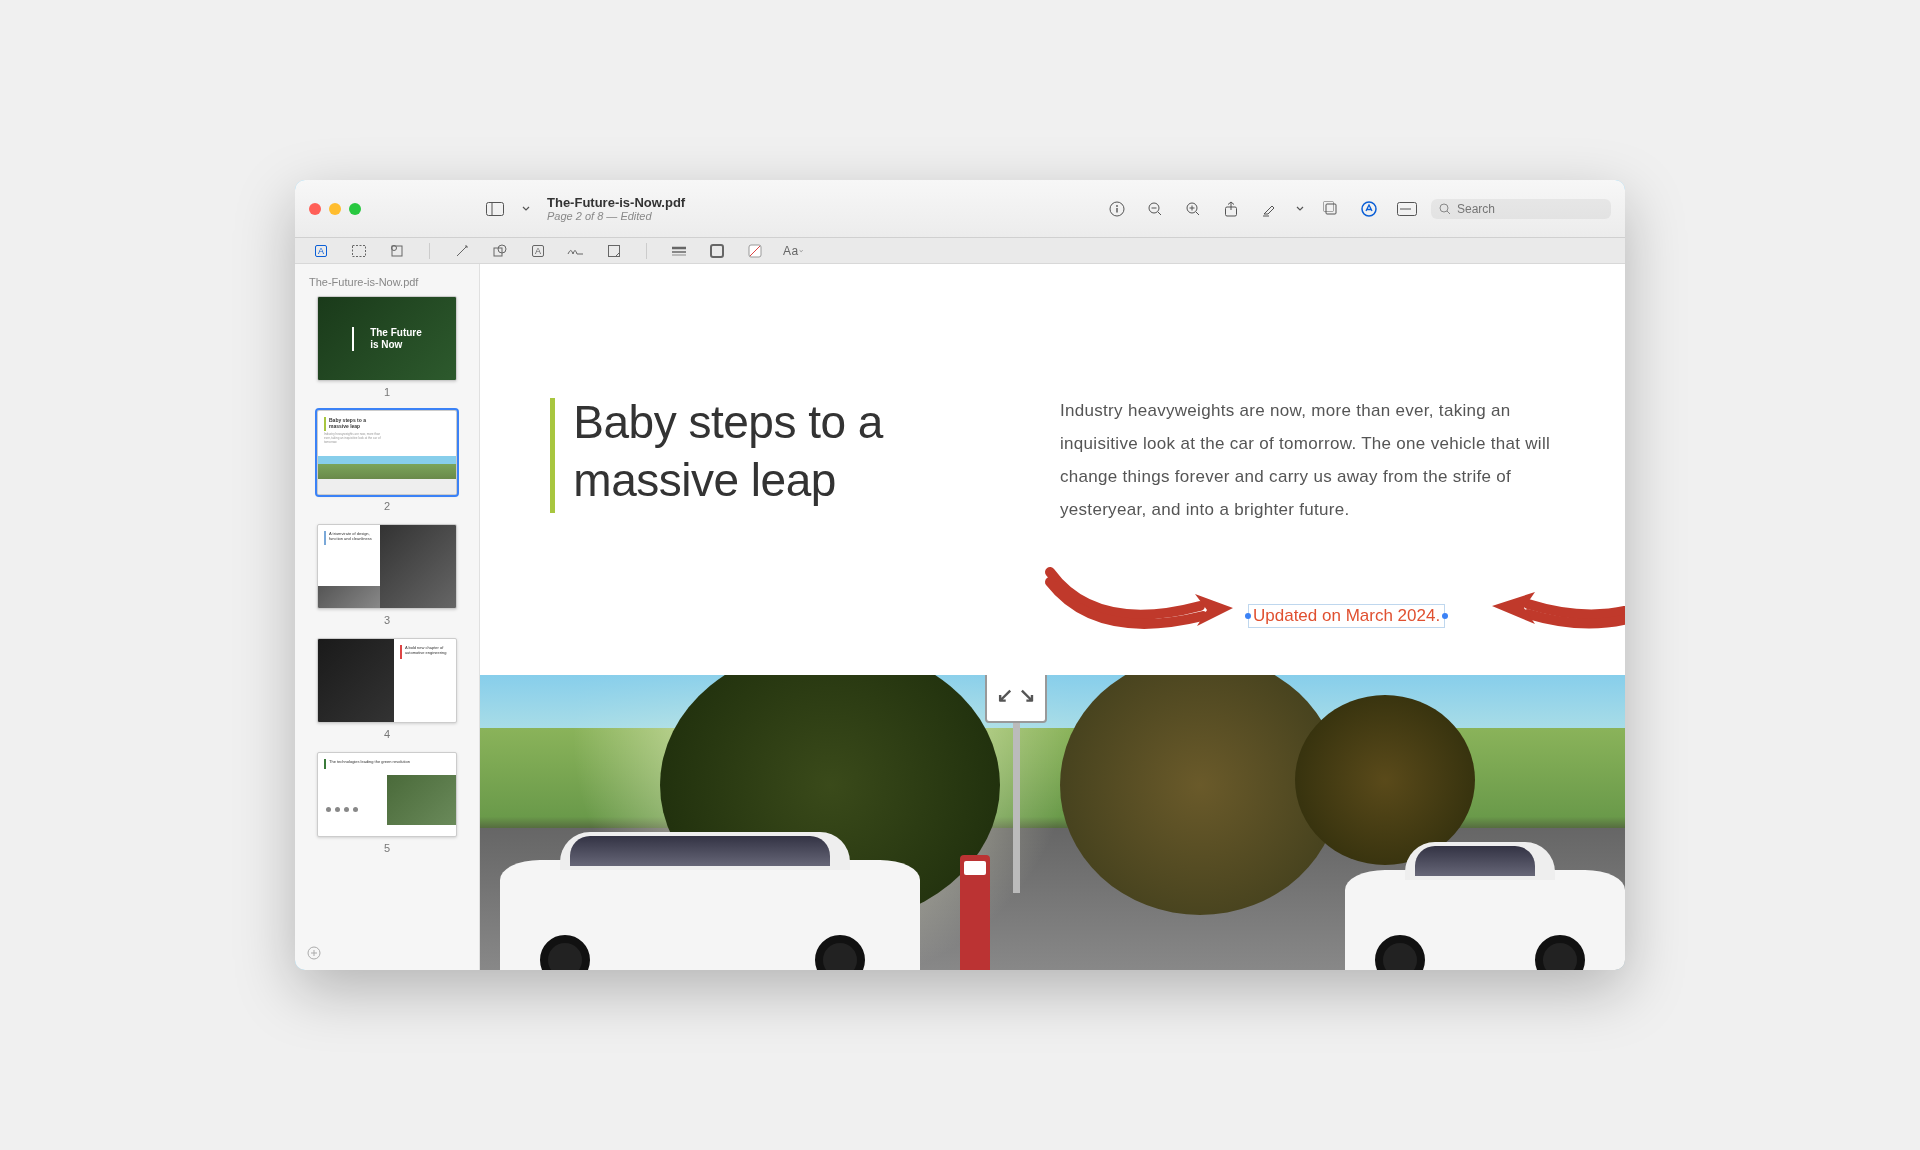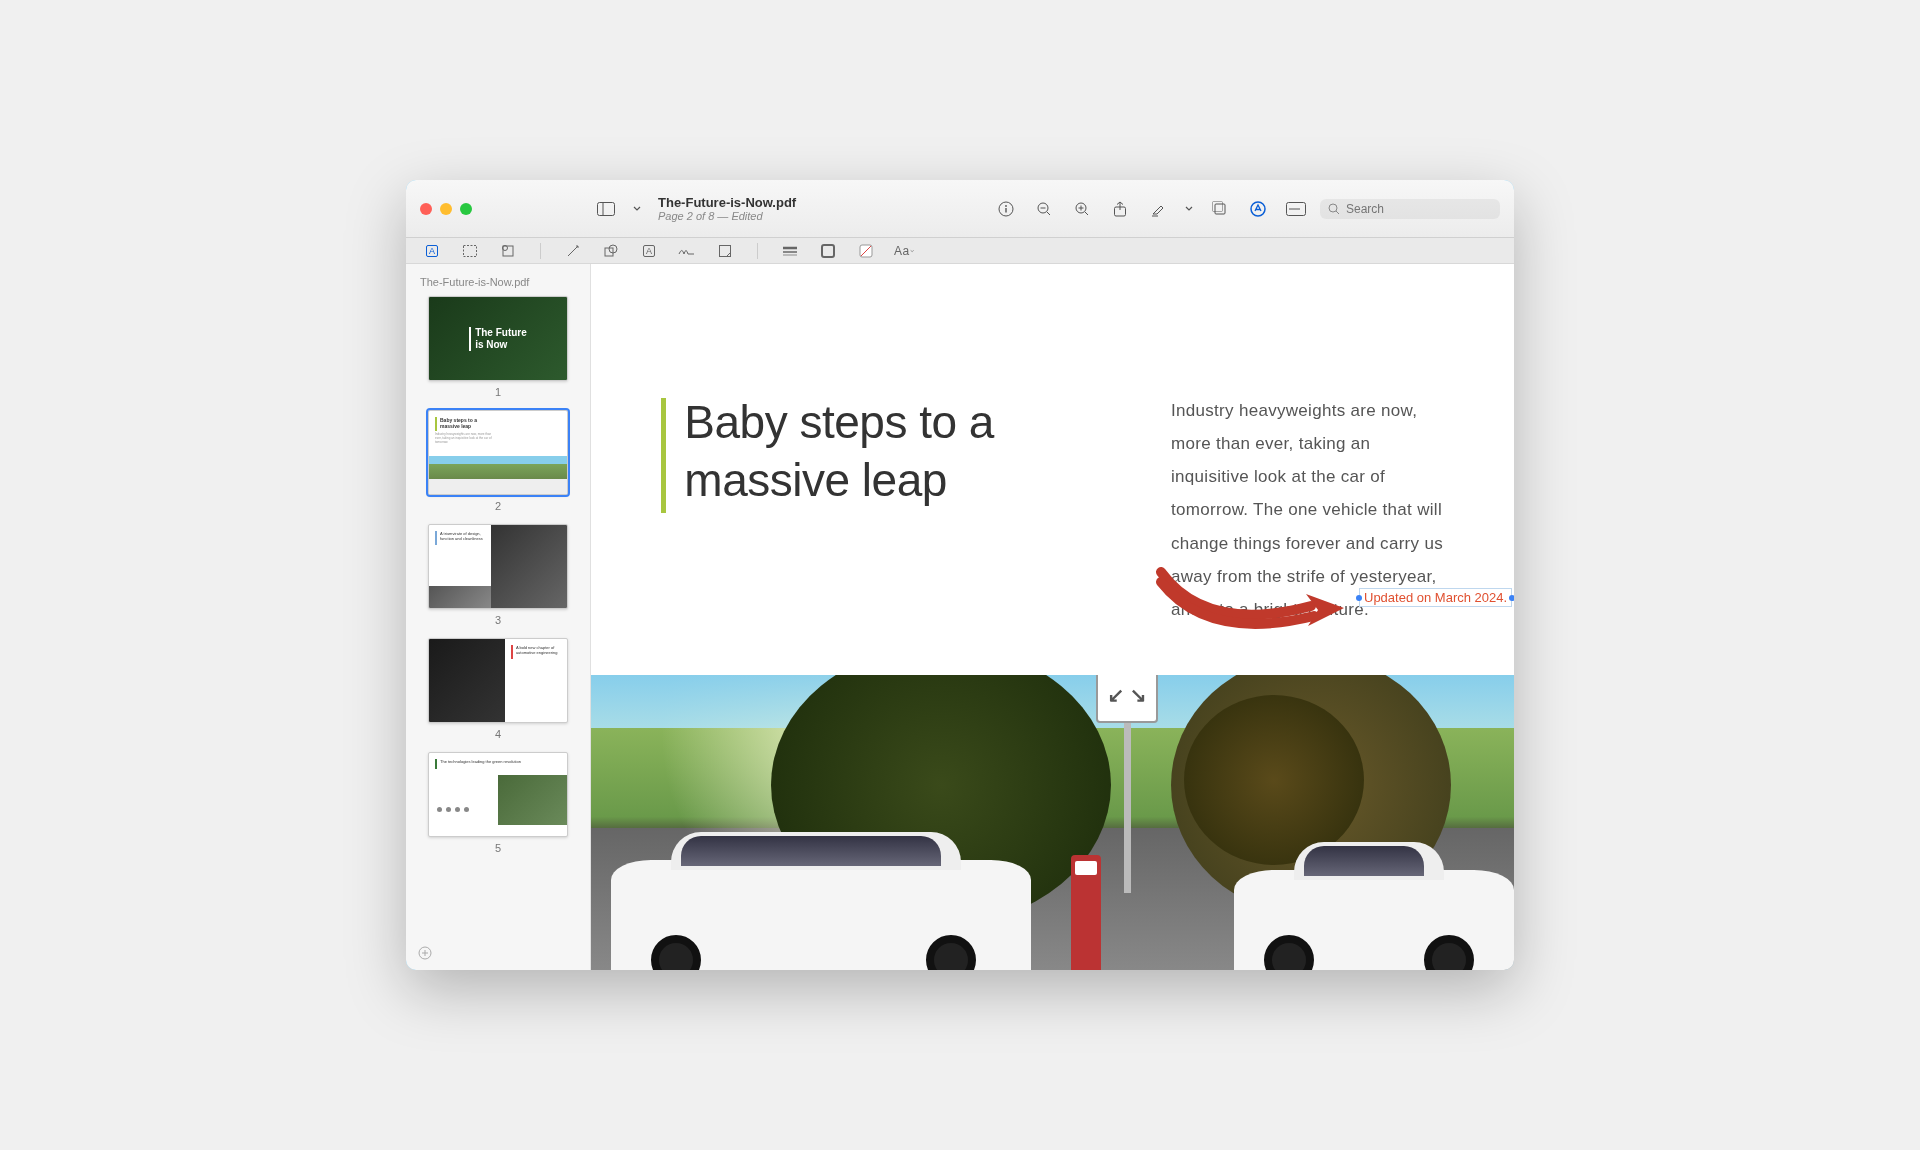--- a/index.html
+++ b/index.html
@@ -1,19 +1,19 @@
 <!DOCTYPE html>
 <html><head>
 <meta charset="utf-8">
 <style>
 * { margin: 0; padding: 0; box-sizing: border-box; }
 body { font-family: -apple-system, BlinkMacSystemFont, "Helvetica Neue", sans-serif; background: #f0f0f0; display: flex; align-items: center; justify-content: center; height: 100vh; }
 
 .window {
-  width: 1108px; height: 790px; background: #7dd3fc; border-radius: 10px;
+  width: 1330px; height: 790px; background: #7dd3fc; border-radius: 10px;
   box-shadow: 0 20px 60px rgba(0,0,0,0.25); overflow: hidden; display: flex; flex-direction: column;
 }
 
 
 .titlebar { height: 58px; background: linear-gradient(#f7f7f7,#ececec); border-bottom: 1px solid #d0d0d0; display: flex; align-items: center; padding: 0 14px; gap: 10px; }
 .traffic { display: flex; gap: 8px; margin-right: 10px; }
 .dot { width: 12px; height: 12px; border-radius: 50%; }
 .dot.red { background: #ff5f57; }
 .dot.yellow { background: #ffbd2e; }
 .dot.green { background: #28c840; }
@@ -38,21 +38,21 @@
 .sidebar { width: 185px; background: #f6f6f6; border-right: 1px solid #e0e0e0; overflow-y: auto; padding: 8px 10px 10px; position: relative; }
 .sidebar-title { font-size: 11px; color: #888; padding: 4px 4px 8px; }
 .thumb-wrap { margin-bottom: 12px; display: flex; flex-direction: column; align-items: center; }
 .thumb { width: 140px; height: 85px; background: #fff; border: 1px solid #ccc; border-radius: 2px; box-shadow: 0 1px 3px rgba(0,0,0,0.15); overflow: hidden; position: relative; }
 .thumb.sel { outline: 2px solid #3b82f6; }
 .thumb-num { font-size: 11px; color: #777; margin-top: 5px; }
 .sidebar-add { position: absolute; bottom: 8px; left: 10px; width: 18px; height: 18px; color: #aaa; display: flex; align-items: center; justify-content: center; font-size: 16px; }
 
 
 .th1 { background: linear-gradient(135deg,#1a3a1a,#2d5a2d); display: flex; align-items: center; justify-content: center; }
-.th1 .t { color: #fff; font-size: 10px; font-weight: 600; padding-left: 4px; border-left: 2px solid #fff; line-height: 1.2; }
+.th1 .t { color: #fff; font-size: 10px; font-weight: 600; padding-left: 16px; border-left: 2px solid #fff; line-height: 1.2; }
 .th2 { display: flex; }
 .th2 .left { width: 50%; padding: 6px; }
 .th2 .left .bar { width: 2px; height: 14px; background: #a8c63f; float: left; margin-right: 3px; }
 .th2 .left .h { font-size: 5px; font-weight: 600; color: #333; }
 .th2 .left .p { font-size: 3px; color: #999; margin-top: 3px; line-height: 1.4; }
 .th2 .img { position: absolute; bottom: 0; left: 0; right: 0; height: 38px; background: linear-gradient(to bottom, #87ceeb 20%, #7ba55a 20%, #6a8a4a 60%, #eee 60%); }
 .th3 { display: flex; }
 .th3 .l { width: 45%; padding: 6px; }
 .th3 .l .bar { width: 2px; height: 14px; background: #7aa8d8; float: left; margin-right: 3px; }
 .th3 .l .h { font-size: 4px; color: #333; }
@@ -72,22 +72,22 @@
 
 
 .main { flex: 1; background: #fff; position: relative; overflow: hidden; }
 .page-content { position: absolute; top: 0; left: 0; right: 0; bottom: 0; }
 .text-row { display: flex; padding: 130px 70px 30px 70px; gap: 40px; }
 .heading-block { display: flex; gap: 18px; width: 470px; flex-shrink: 0; }
 .green-bar { width: 7px; background: #a8c63f; height: 115px; margin-top: 4px; }
 .heading { font-size: 46px; font-weight: 400; color: #333; line-height: 1.25; letter-spacing: -0.5px; }
 .body-text { flex: 1; font-size: 17px; color: #555; line-height: 1.95; letter-spacing: 0.3px; }
 .text-annotation {
-  position: absolute; left: 768px; top: 324px;
-  border: 1px solid #bfd7ee; padding: 1px 4px; color: #e05030; font-size: 13px;
+  position: absolute; left: 768px; top: 340px;
+  border: 1px solid #bfd7ee; padding: 1px 4px; color: #e05030; font-size: 17px;
 }
 .text-annotation::before, .text-annotation::after {
   content: ''; position: absolute; width: 6px; height: 6px; background: #3b82f6; border-radius: 50%; top: 50%; transform: translateY(-50%);
 }
 .text-annotation::before { left: -4px; }
 .text-annotation::after { right: -4px; }
 
 
 .arrow { position: absolute; pointer-events: none; }
 .arrow svg path { stroke: #c0392b; fill: none; stroke-width: 10; stroke-linecap: round; }

